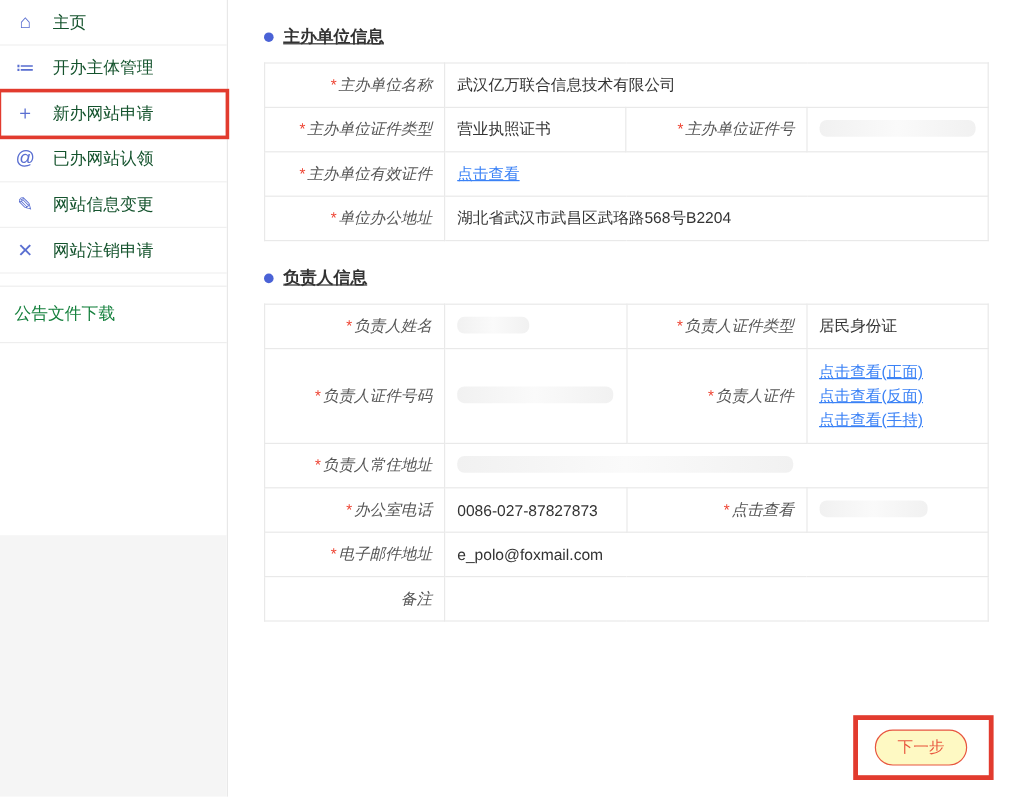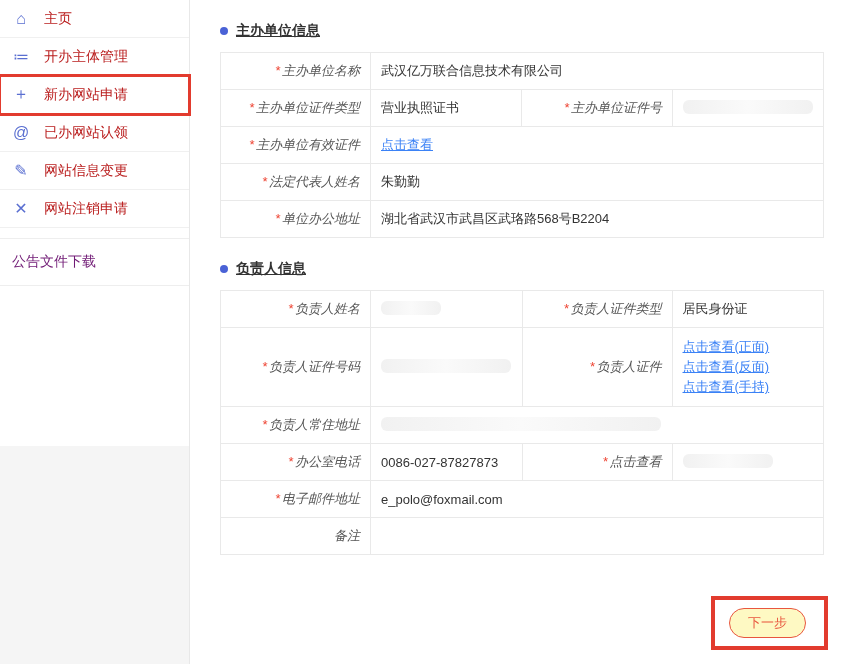--- a/index.html
+++ b/index.html
@@ -35,28 +35,28 @@
       outline: 3px solid #e23b2e;
       outline-offset: -1px;
     }
     .nav-icon {
       width: 18px;
       display: inline-flex;
       justify-content: center;
       color: #5a6fd1;
       font-size: 16px;
     }
-    .nav-label { color: #b91c1c; font-size: 14px; }
+    .nav-label { color: #14532d; font-size: 14px; }
     .sidebar-lower {
       margin-top: 10px;
       border-top: 1px solid #eee;
     }
     .sidebar-announce {
       padding: 14px 12px;
-      color: #701a75;
+      color: #15803d;
       font-size: 14px;
       border-bottom: 1px solid #eee;
     }
     .sidebar-filler { flex: 1; background: #f5f5f5; margin-top: 160px;}
     .main {
       flex: 1;
       padding: 0 30px 20px 30px;
       overflow: hidden;
       position: relative;
     }
@@ -185,24 +185,20 @@
           <td class="label-cell"><span class="req">*</span><span>主办单位证件类型</span></td>
           <td class="value-cell">营业执照证书</td>
           <td class="label-cell"><span class="req">*</span><span>主办单位证件号</span></td>
           <td class="value-cell"><span class="blurred"></span></td>
         </tr>
         <tr>
           <td class="label-cell"><span class="req">*</span><span>主办单位有效证件</span></td>
           <td class="value-cell" colspan="3">
             <a class="link">点击查看</a>
           </td>
-        </tr>
-        <tr>
-          <td class="label-cell"><span class="req">*</span><span>法定代表人姓名</span></td>
-          <td class="value-cell" colspan="3">朱勤勤</td>
         </tr>
         <tr>
           <td class="label-cell"><span class="req">*</span><span>单位办公地址</span></td>
           <td class="value-cell" colspan="3">湖北省武汉市武昌区武珞路568号B2204</td>
         </tr>
       </tbody>
         </table>
     </section>
 
     <section class="section">

